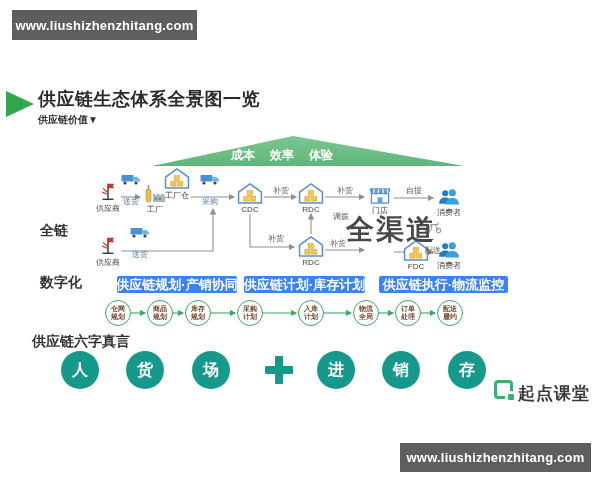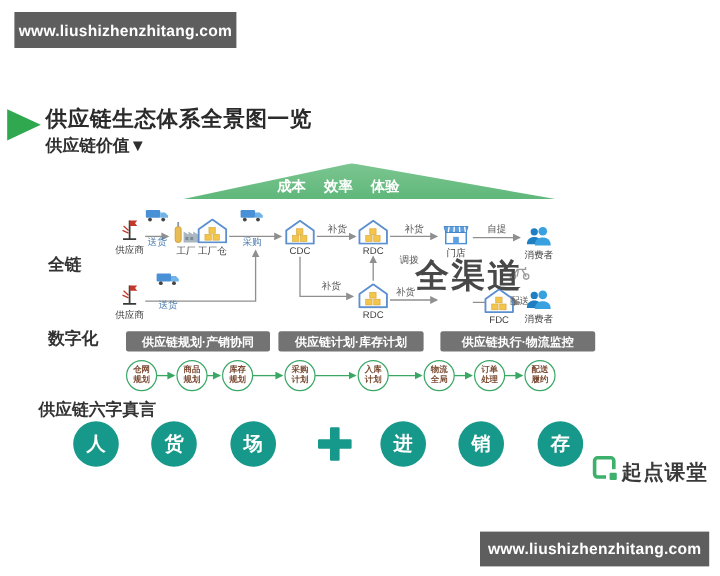--- a/index.html
+++ b/index.html
@@ -10,21 +10,21 @@
   .abs{position:absolute;}
   
   .wm{position:absolute;background:#5e5e5e;color:#fff;font-size:13px;font-weight:700;
       display:flex;align-items:center;justify-content:center;letter-spacing:.2px;}
   .wm-top{left:12px;top:10px;width:185px;height:30px;}
   .wm-bottom{left:400px;top:443px;width:191px;height:29px;}
   
   .title-arrow{left:6px;top:91px;width:0;height:0;border-left:28px solid #2fa84f;
       border-top:13px solid transparent;border-bottom:13px solid transparent;}
   .title{left:38px;top:87px;font-size:18px;font-weight:700;color:#2b2b2b;letter-spacing:.5px;margin:0;}
-  .subtitle{left:38px;top:113px;font-size:14px;font-weight:700;color:#2e2e2e;}
+  .subtitle{left:38px;top:113px;font-size:10px;font-weight:700;color:#2e2e2e;}
   
   .roof{left:152px;top:136px;width:312px;height:30px;
       background:linear-gradient(to bottom,#7cc691,#5fb77a);
       -webkit-clip-path:polygon(0 100%,45.2% 0,100% 100%);clip-path:polygon(0 100%,45.2% 0,100% 100%);}
   .roof-labels{position:absolute;bottom:2px;left:0;width:100%;display:flex;
       justify-content:center;gap:15px;transform:translateX(-26px);
       color:#fff;font-size:12px;font-weight:700;}
   
   .side-label{position:absolute;font-weight:700;color:#333;}
   
@@ -34,23 +34,23 @@
       align-items:center;gap:1px;z-index:2;}
   .nlabel{font-size:8px;color:#3f3f3f;white-space:nowrap;}
   .alabel{position:absolute;transform:translateX(-50%);font-size:8px;color:#5a5a5a;
       white-space:nowrap;z-index:2;}
   .tlabel{position:absolute;transform:translateX(-50%);display:flex;flex-direction:column;
       align-items:center;gap:11px;z-index:2;}
   .tlabel .nlabel{color:#4e7fae;}
   .omni{left:346px;top:211px;font-size:28px;font-weight:700;color:#484848;
       letter-spacing:2px;z-index:3;white-space:nowrap;}
   
-  .pill{position:absolute;top:276px;height:17px;background:#737373;border-radius:2px;
-      color:#fff;font-size:10px;font-weight:700;display:flex;align-items:center;
-      justify-content:center;white-space:nowrap;z-index:2;}
+  .pill{position:absolute;top:276px;height:17px;background:#3b82f6;border-radius:2px;
+      color:#fff;font-size:13px;font-weight:700;display:flex;align-items:center;
+      justify-content:center;white-space:nowrap;z-index:2;margin-left:12px;}
   
   .pcircle{position:absolute;top:300px;transform:translateX(-50%);width:24px;height:24px;
       border-radius:50%;border:1.5px solid #3aa765;background:#fff;display:flex;
       flex-direction:column;align-items:center;justify-content:center;
       font-size:7px;line-height:8px;font-weight:700;color:#7a4a32;z-index:2;}
   
   .mcircle{position:absolute;top:351px;transform:translateX(-50%);width:38px;height:38px;
       border-radius:50%;background:#16988a;color:#fff;font-size:16px;font-weight:700;
       display:flex;align-items:center;justify-content:center;z-index:2;}
   .plus{left:265px;top:356px;width:28px;height:28px;z-index:2;}
@@ -74,21 +74,21 @@
 <div class="abs subtitle">供应链价值▼</div>
 
 <div class="abs roof">
   <div class="roof-labels">
     <span>成本</span>
     <span>效率</span>
     <span>体验</span>
   </div>
 </div>
 
-<div class="side-label" style="left:40px;top:212px;font-size:14px;">全链</div>
+<div class="side-label" style="left:40px;top:222px;font-size:14px;">全链</div>
 <div class="side-label" style="left:40px;top:274px;font-size:14px;">数字化</div>
 <div class="side-label" style="left:32px;top:333px;font-size:14px;">供应链六字真言</div>
 
 <svg class="overlay" width="600" height="480">
   <defs>
     <marker id="mg" markerWidth="7" markerHeight="7" refX="5" refY="3" orient="auto">
       <path d="M0,0 L6,3 L0,6 Z" fill="#8f8f8f"></path>
     </marker>
     <marker id="mgr" markerWidth="7" markerHeight="7" refX="5" refY="3" orient="auto">
       <path d="M0,0 L6,3 L0,6 Z" fill="#3aa765"></path>
@@ -135,21 +135,21 @@
       <line x1="4.5" y1="1" x2="4.5" y2="6" stroke="#8a98a5" stroke-width="1.5"></line>
       <rect x="2" y="5" width="5" height="13" rx="2" fill="#e9bd55" stroke="#c79b34" stroke-width="0.7"></rect>
       <path d="M9 18 V9 l4 2.5 V9 l4 2.5 V9 l4 2.5 V18 Z" fill="#aab6c0"></path>
       <rect x="10.5" y="13.5" width="2.5" height="2.5" fill="#7d8b96"></rect>
       <rect x="14.5" y="13.5" width="2.5" height="2.5" fill="#7d8b96"></rect>
     </svg>
   </span>
   <span class="nlabel">工厂</span>
 </div>
 
-<div class="node" style="left:177px;top:182px;">
+<div class="node" style="left:177px;top:168px;">
   <span>
     <svg width="26" height="21" viewBox="0 0 26 22">
       <path d="M13 1 L25 9.5 V21 H1 V9.5 Z" fill="#fdfdfd" stroke="#5b8fd0" stroke-width="1.6" stroke-linejoin="round"></path>
       <rect x="10" y="8" width="5.5" height="5" fill="#f3c64b" stroke="#d9a83a" stroke-width="0.6"></rect>
       <rect x="6.5" y="14" width="5.5" height="5" fill="#f3c64b" stroke="#d9a83a" stroke-width="0.6"></rect>
       <rect x="13.5" y="14" width="5.5" height="5" fill="#f3c64b" stroke="#d9a83a" stroke-width="0.6"></rect>
     </svg>
   </span>
   <span class="nlabel">工厂仓</span>
 </div>

